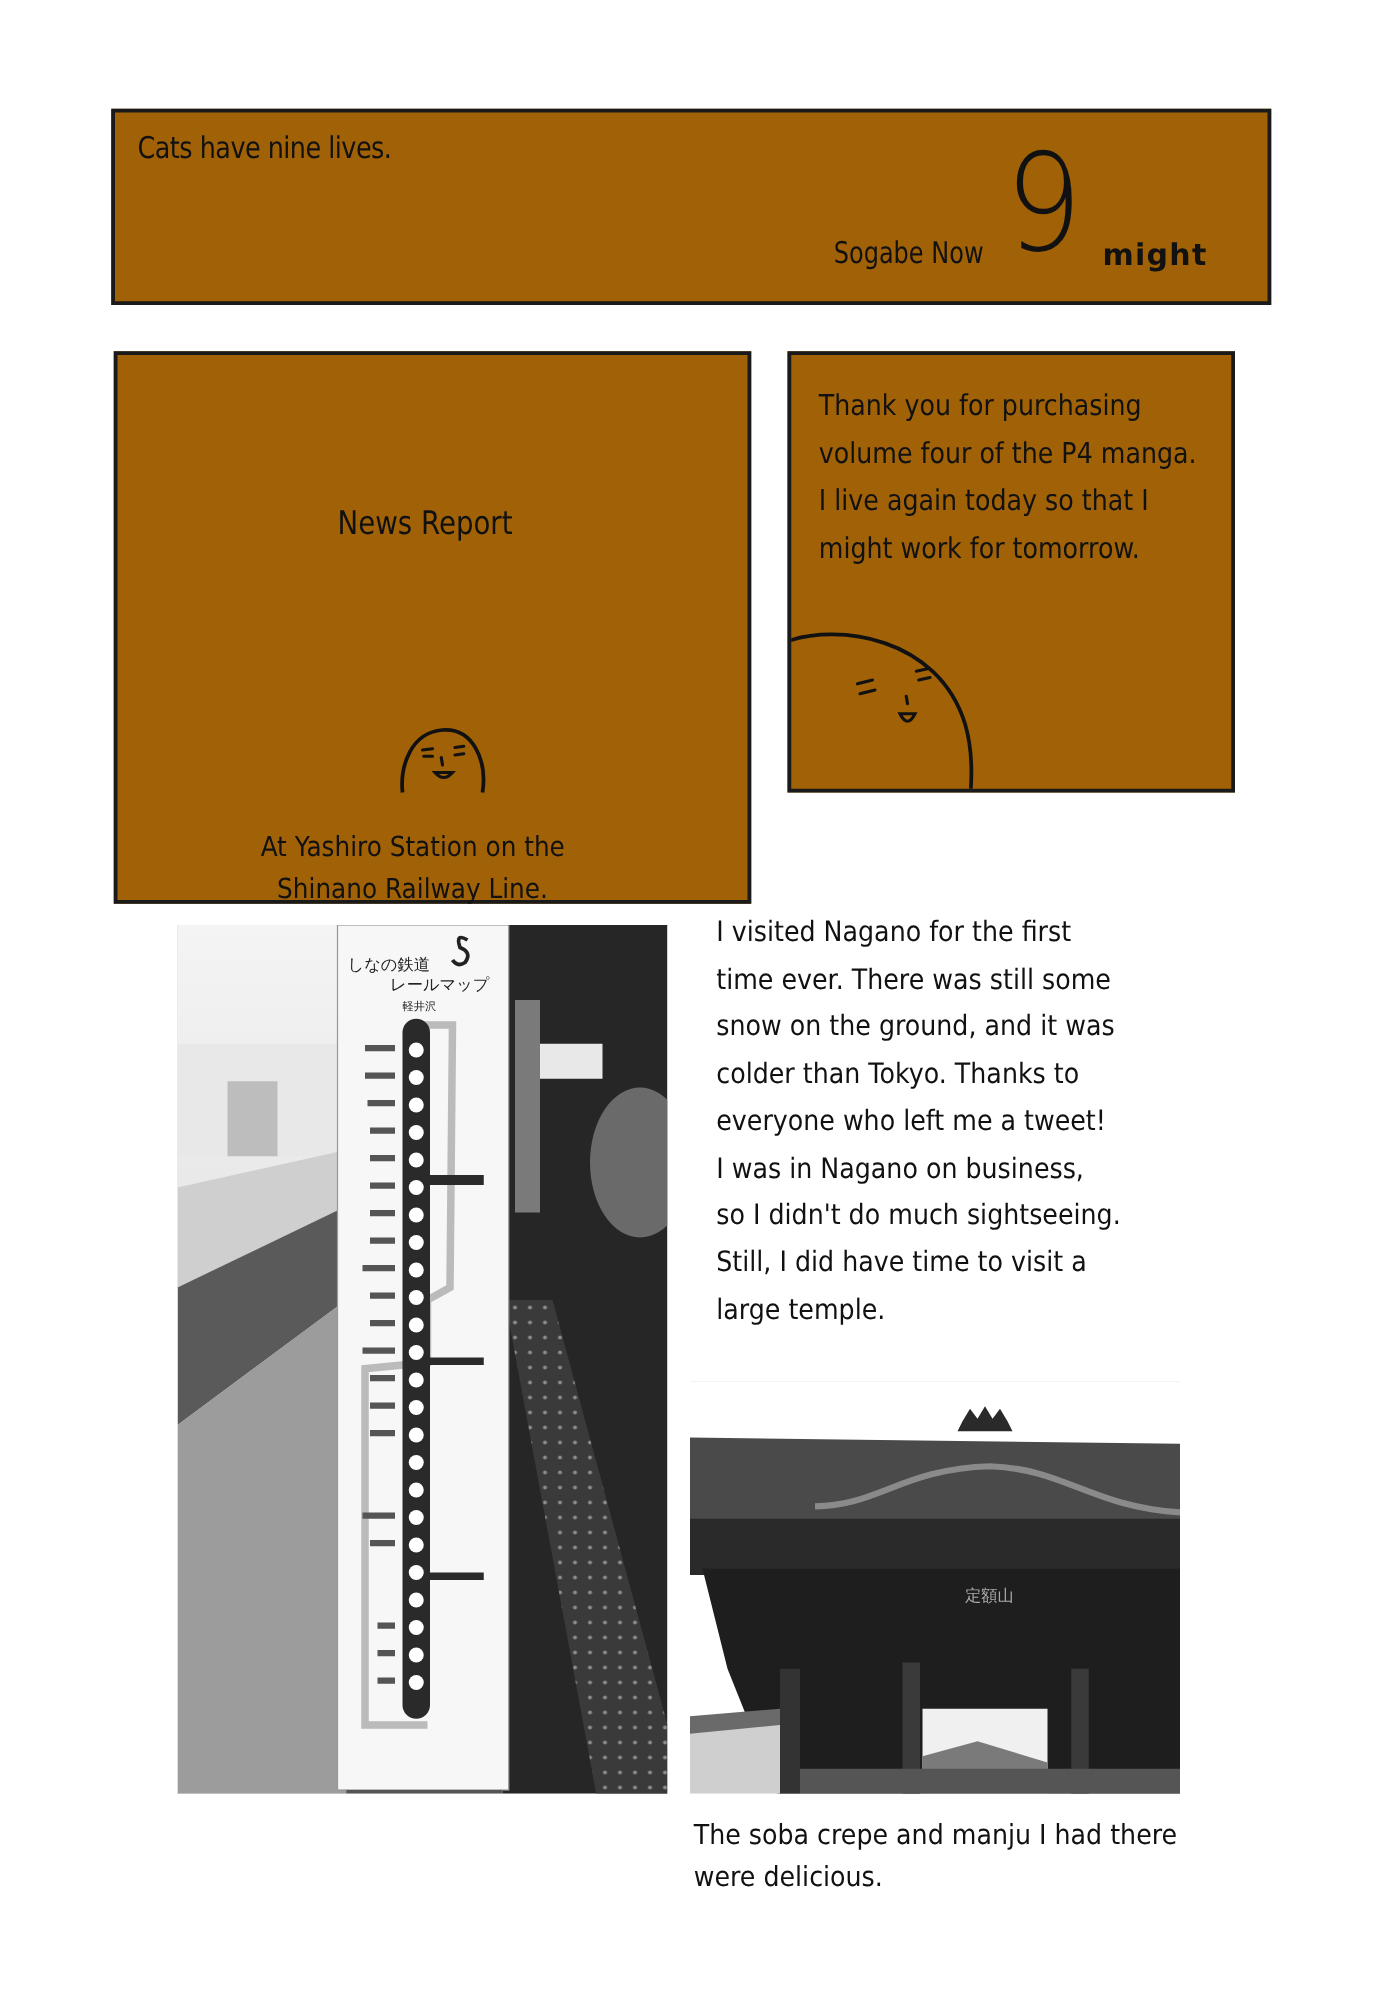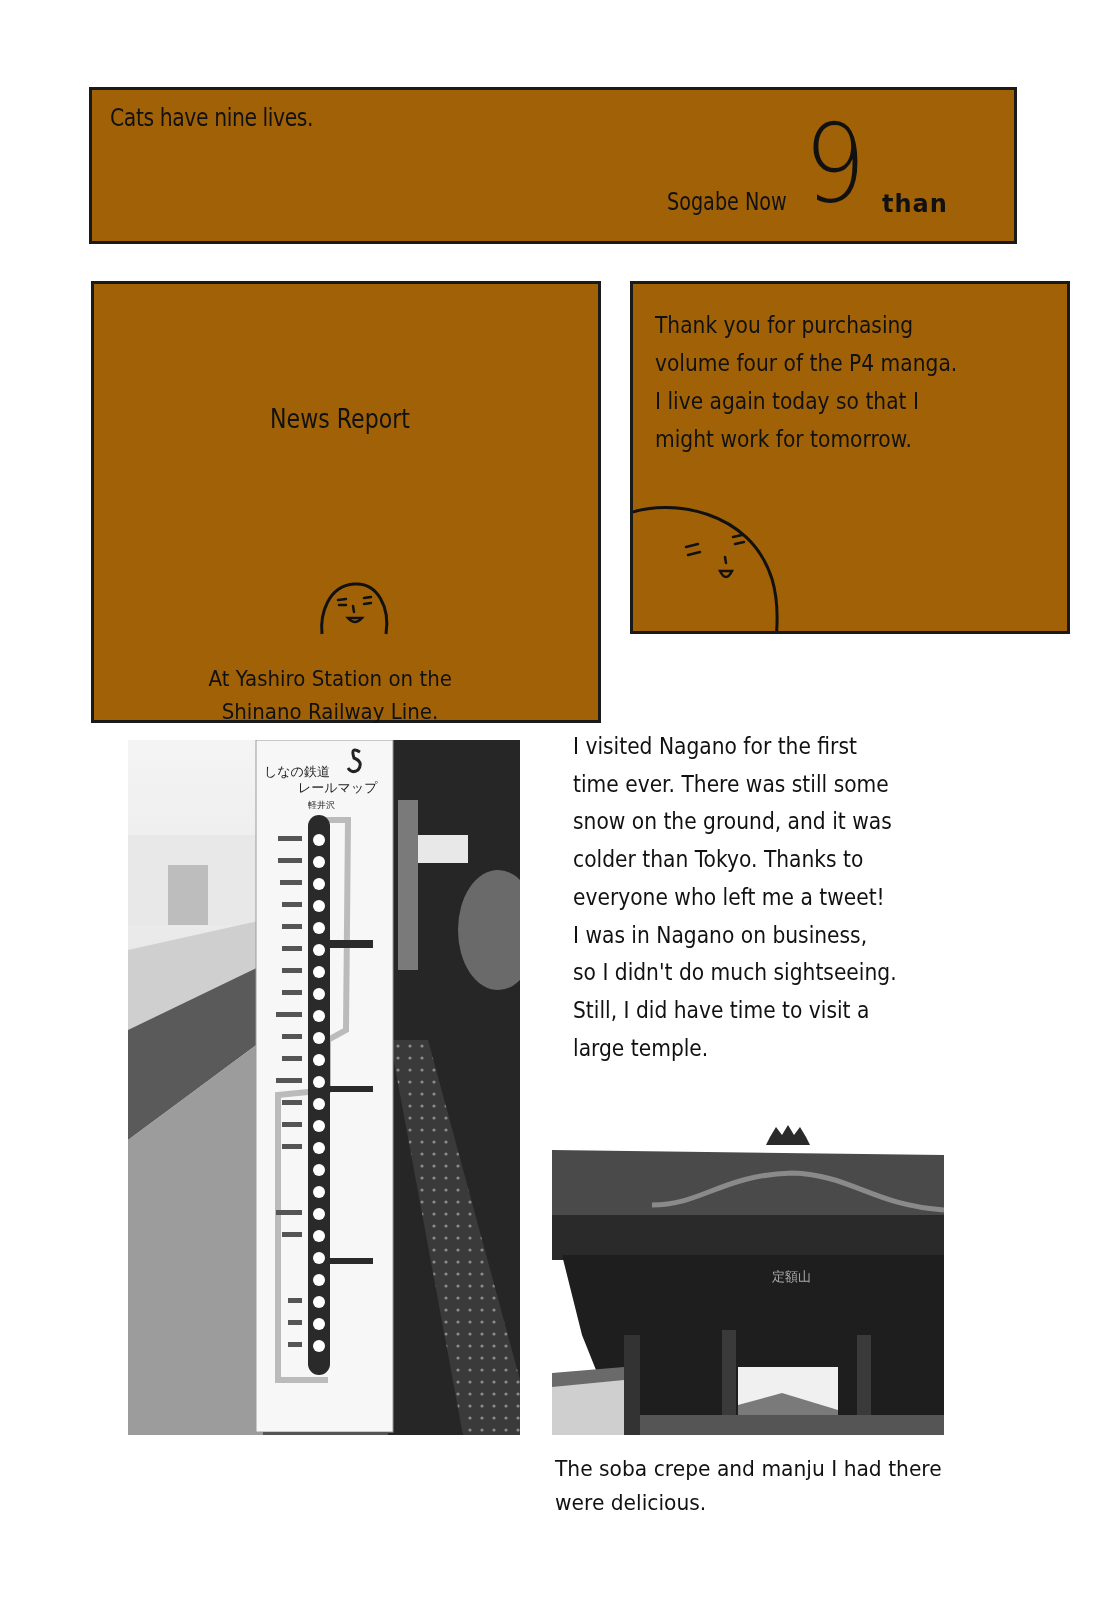--- a/index.html
+++ b/index.html
@@ -2,47 +2,47 @@
 <html><head>
 <meta charset="utf-8">
 <style>
   html, body { margin: 0; padding: 0; background: #ffffff; }
   body { width: 1116px; height: 1600px; position: relative; overflow: hidden;
          font-family: "DejaVu Sans", sans-serif; color: #111; }
   .hand { font-family: "DejaVu Sans", sans-serif; font-weight: normal; color: #111; }
   .panel { position: absolute; border: 3px solid #1a1a1a; background: #a16207; box-sizing: border-box; }
   #title-panel { left: 89px; top: 87px; width: 928px; height: 157px; }
   #news-panel { left: 91px; top: 281px; width: 510px; height: 442px; }
-  #thanks-panel { left: 630px; top: 281px; width: 440px; height: 353px; overflow: hidden; }
+  #thanks-panel { left: 630px; top: 281px; width: 358px; height: 353px; overflow: hidden; }
 
   .title-text { position: absolute; left: 18px; top: 14px; font-size: 24px; letter-spacing: -0.5px; transform: scaleX(0.85); transform-origin: left top; }
   .series-text { position: absolute; left: 575px; top: 98px; font-size: 24px; transform: scaleX(0.8); transform-origin: left top; }
   .big-nine { position: absolute; left: 712px; top: 20px; font-size: 108px; line-height: 108px; font-weight: 200; transform: scaleX(0.9); transform-origin: left top; }
   .nine-word { position: absolute; left: 790px; top: 100px; font-size: 24px; font-weight: bold; letter-spacing: 1px; }
 
   .news-text { position: absolute; left: 176px; top: 120px; font-size: 26px; transform: scaleX(0.85); transform-origin: left top; }
   .thanks-text { position: absolute; left: 22px; top: 22px; font-size: 23px; line-height: 38px; transform: scaleX(0.88); transform-origin: left top; white-space: nowrap; }
 
   .caption { position: absolute; font-size: 22px; line-height: 33px; white-space: nowrap; }
   #station-caption { left: 195px; top: 662px; text-align: center; width: 270px; transform: scaleX(0.9); transform-origin: center top; }
   #nagano-text { left: 573px; top: 728px; font-size: 22.5px; line-height: 37.7px; transform: scaleX(0.9); transform-origin: left top; }
   #food-caption { left: 555px; top: 1452px; font-size: 22px; line-height: 34px; transform: scaleX(0.92); transform-origin: left top; }
 
   .photo { position: absolute; overflow: hidden; }
-  #station-photo { left: 128px; top: 740px; width: 392px; height: 695px; background: #d8d8d8; }
+  #station-photo { left: 142px; top: 740px; width: 392px; height: 695px; background: #d8d8d8; }
   #temple-photo { left: 552px; top: 1105px; width: 392px; height: 330px; background: #e5e5e5; }
 </style>
 </head>
 <body>
 
 <div id="title-panel" class="panel">
   <div class="title-text hand">Cats have nine lives.</div>
   <div class="series-text hand">Sogabe Now</div>
   <div class="big-nine hand">9</div>
-  <div class="nine-word hand">than</div>
+  <div class="nine-word hand">might</div>
 </div>
 
 <div id="news-panel" class="panel">
   <div class="news-text hand">News Report</div>
   <svg style="position:absolute; left:224px; top:290px;" width="76" height="64" viewBox="0 0 76 64">
     <path d="M4 60 C2 40 10 12 36 10 C60 8 72 34 68 60" fill="none" stroke="#111" stroke-width="3"></path>
     <path d="M20 26 l8 -1 M21 31 l7 0" stroke="#111" stroke-width="2.5" stroke-linecap="round"></path>
     <path d="M46 24 l7 -1 M46 30 l7 -1" stroke="#111" stroke-width="2.5" stroke-linecap="round"></path>
     <path d="M35 32 l1 6" stroke="#111" stroke-width="2.5" stroke-linecap="round"></path>
     <path d="M30 44 q7 8 14 0 z" fill="none" stroke="#111" stroke-width="2.5"></path>

